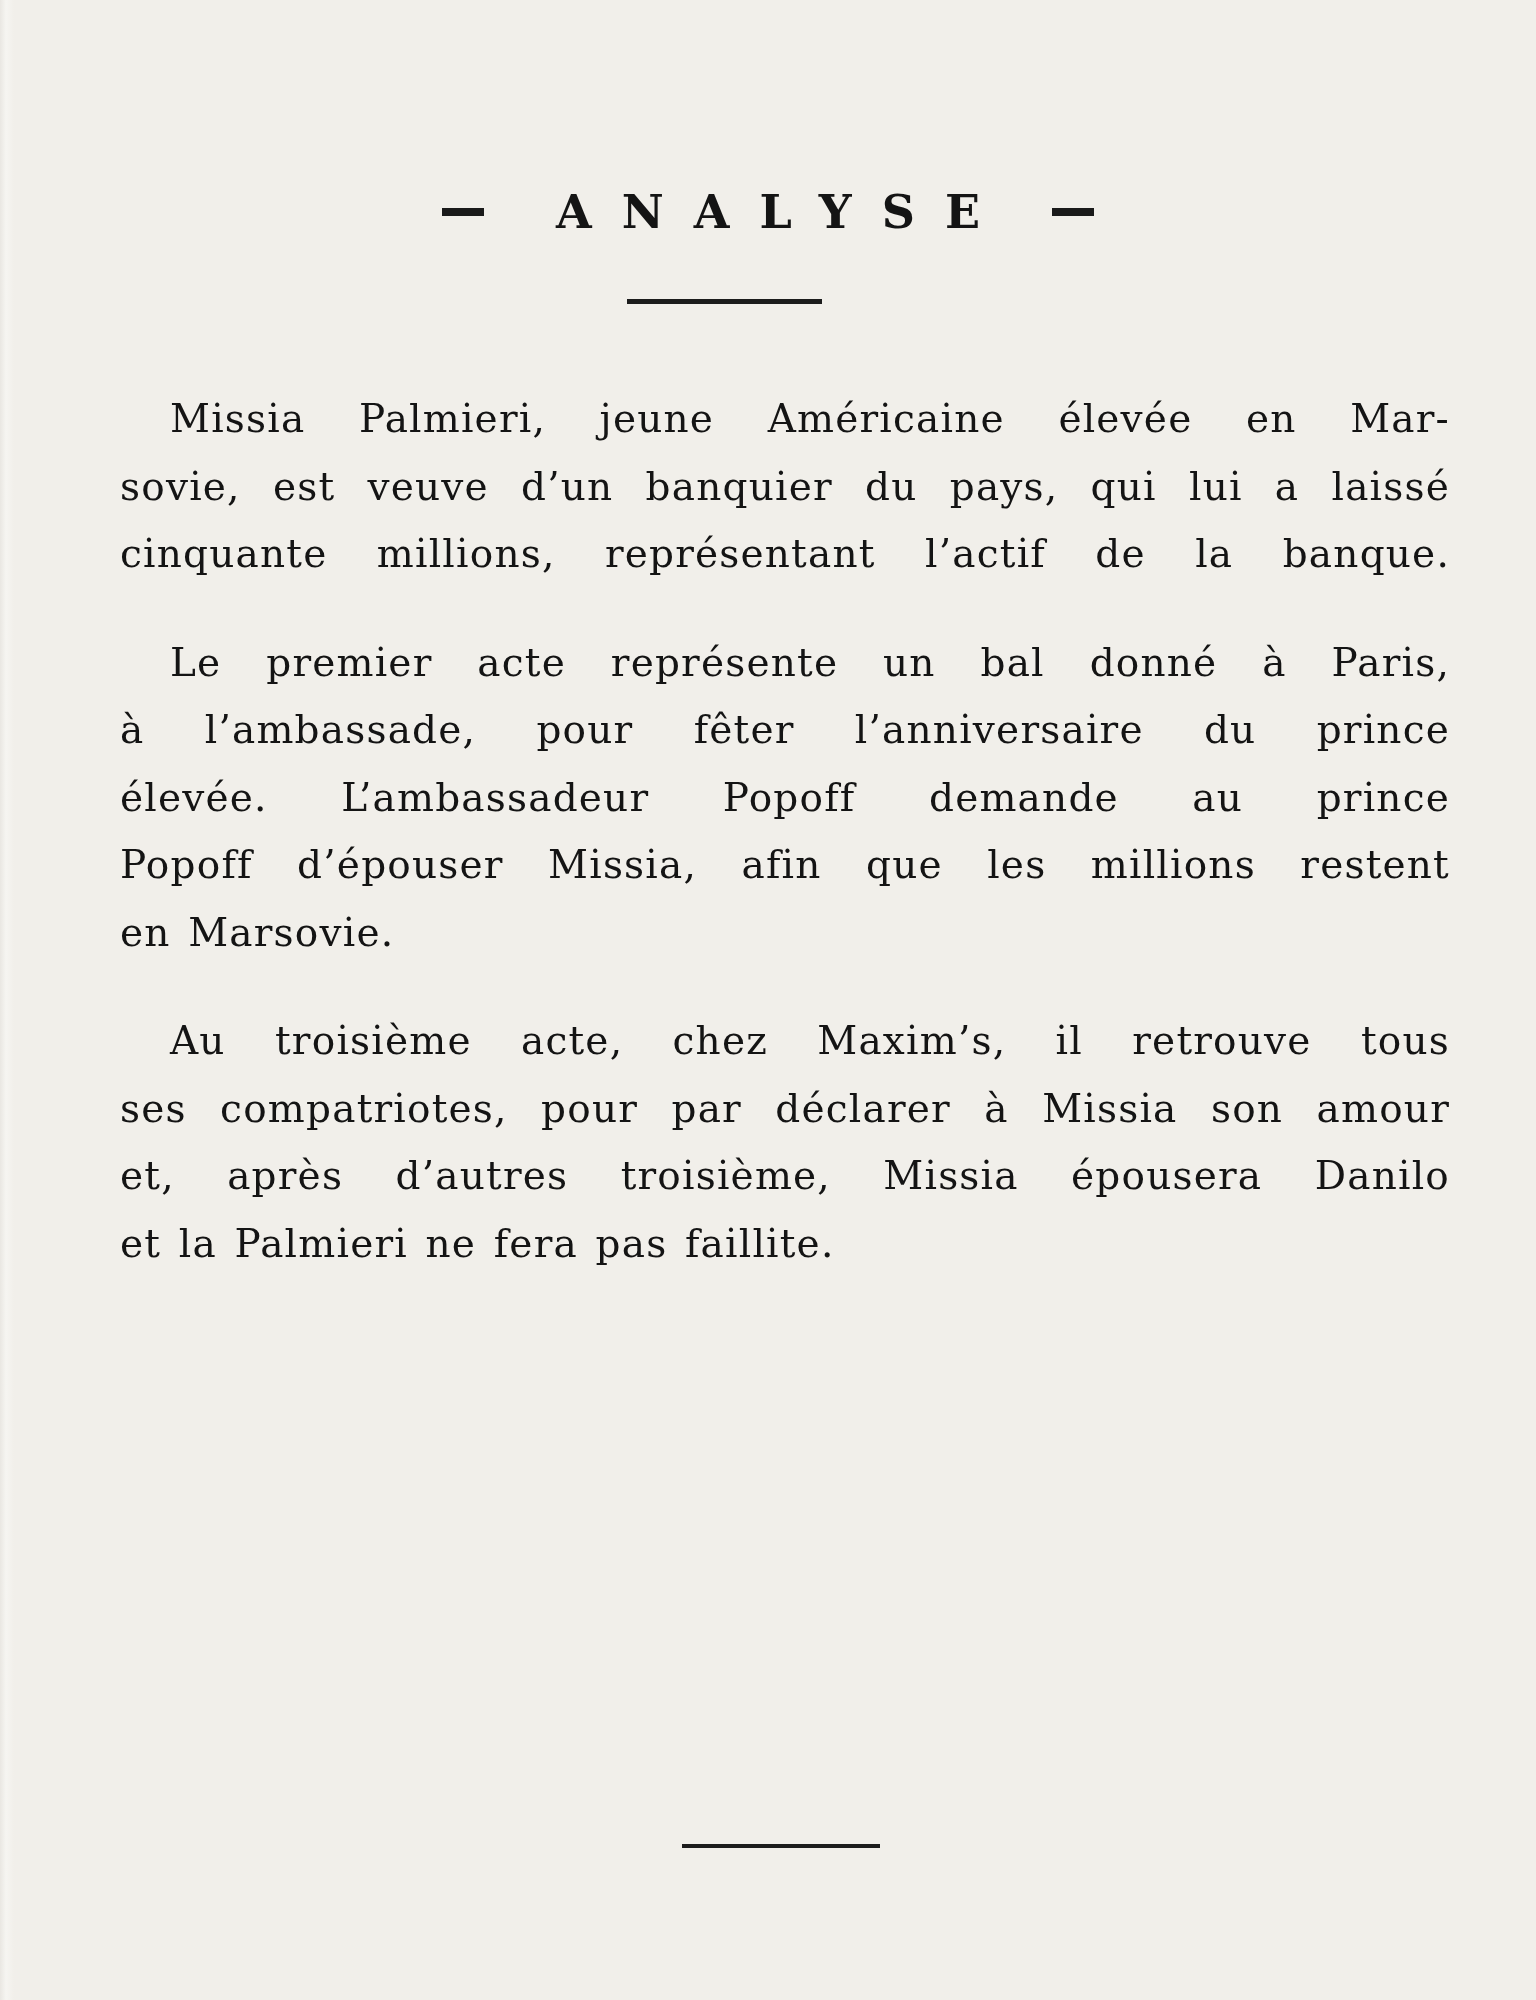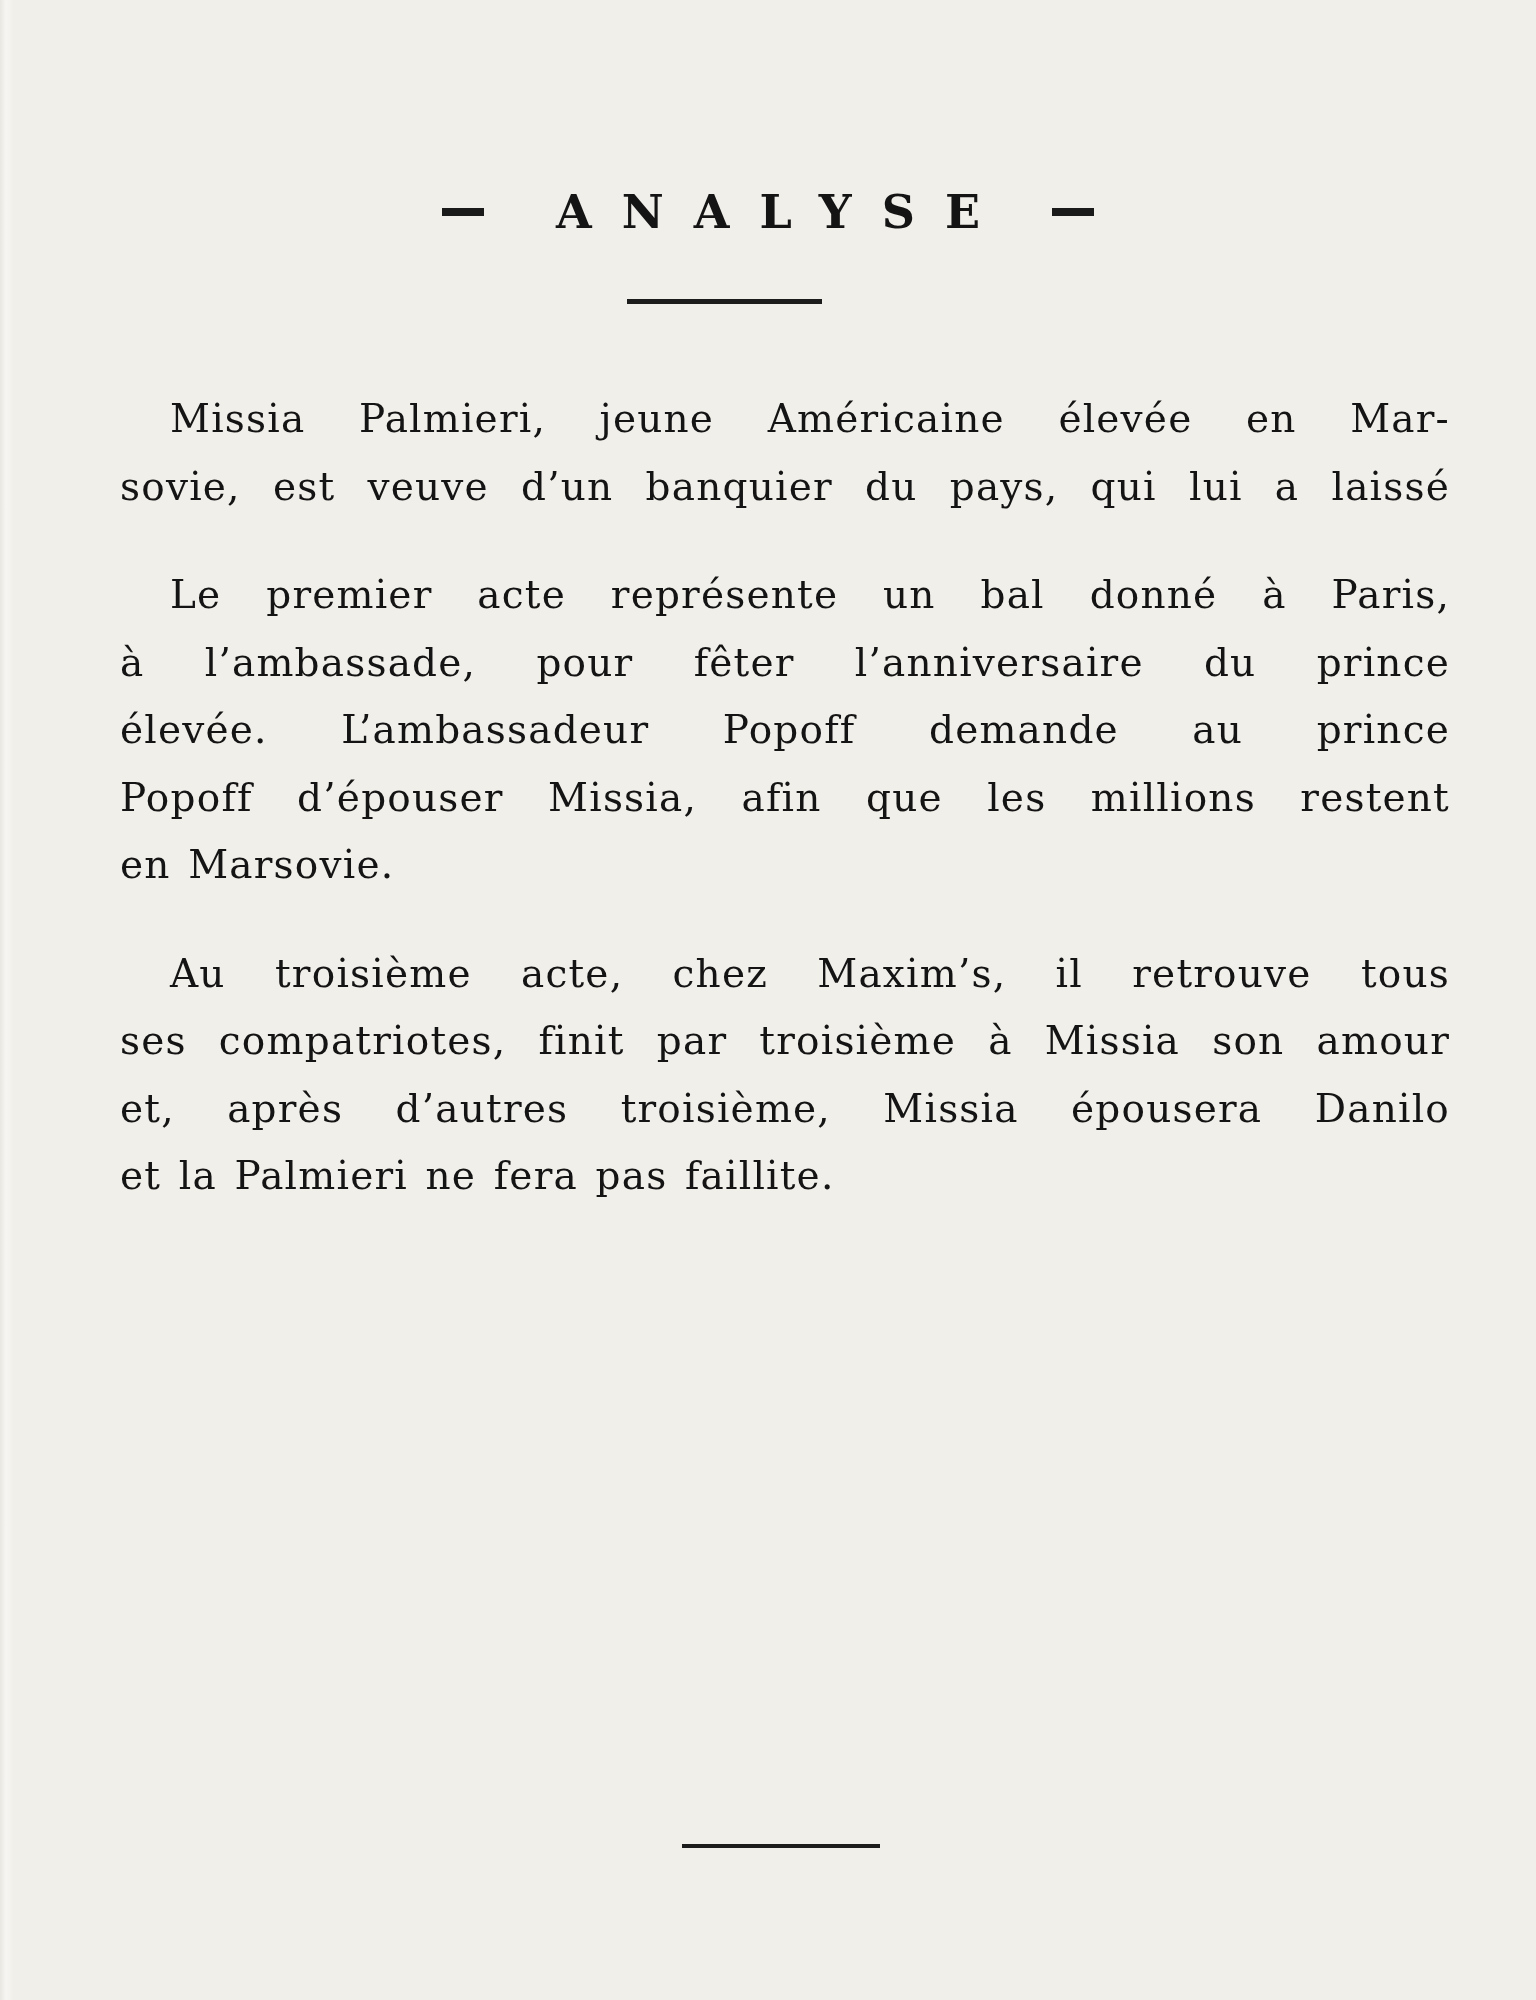--- a/index.html
+++ b/index.html
@@ -99,34 +99,35 @@
     </div>
   </div>
 
   <div class="rule top"></div>
 
   <div class="body-text">
 
     <p class="para">
       <span class="line indent">Missia Palmieri, jeune Américaine élevée en Mar-</span>
       <span class="line">sovie, est veuve d’un banquier du pays, qui lui a laissé</span>
+      <span class="line">cinquante millions, représentant l’actif de la banque.</span>
     </p>
 
     <p class="para">
       <span class="line indent">Le premier acte représente un bal donné à Paris,</span>
       <span class="line">à l’ambassade, pour fêter l’anniversaire du prince</span>
       <span class="line">élevée. L’ambassadeur Popoff demande au prince</span>
       <span class="line">Popoff d’épouser Missia, afin que les millions restent</span>
       <span class="line last">en Marsovie.</span>
     </p>
 
 
     <p class="para">
       <span class="line indent">Au troisième acte, chez Maxim’s, il retrouve tous</span>
-      <span class="line">ses compatriotes, finit par troisième à Missia son amour</span>
+      <span class="line">ses compatriotes, pour par déclarer à Missia son amour</span>
       <span class="line">et, après d’autres troisième, Missia épousera Danilo</span>
       <span class="line last">et la Palmieri ne fera pas faillite.</span>
     </p>
 
   </div>
 
   <div class="rule bottom"></div>
 </div>
 
 </body></html>

